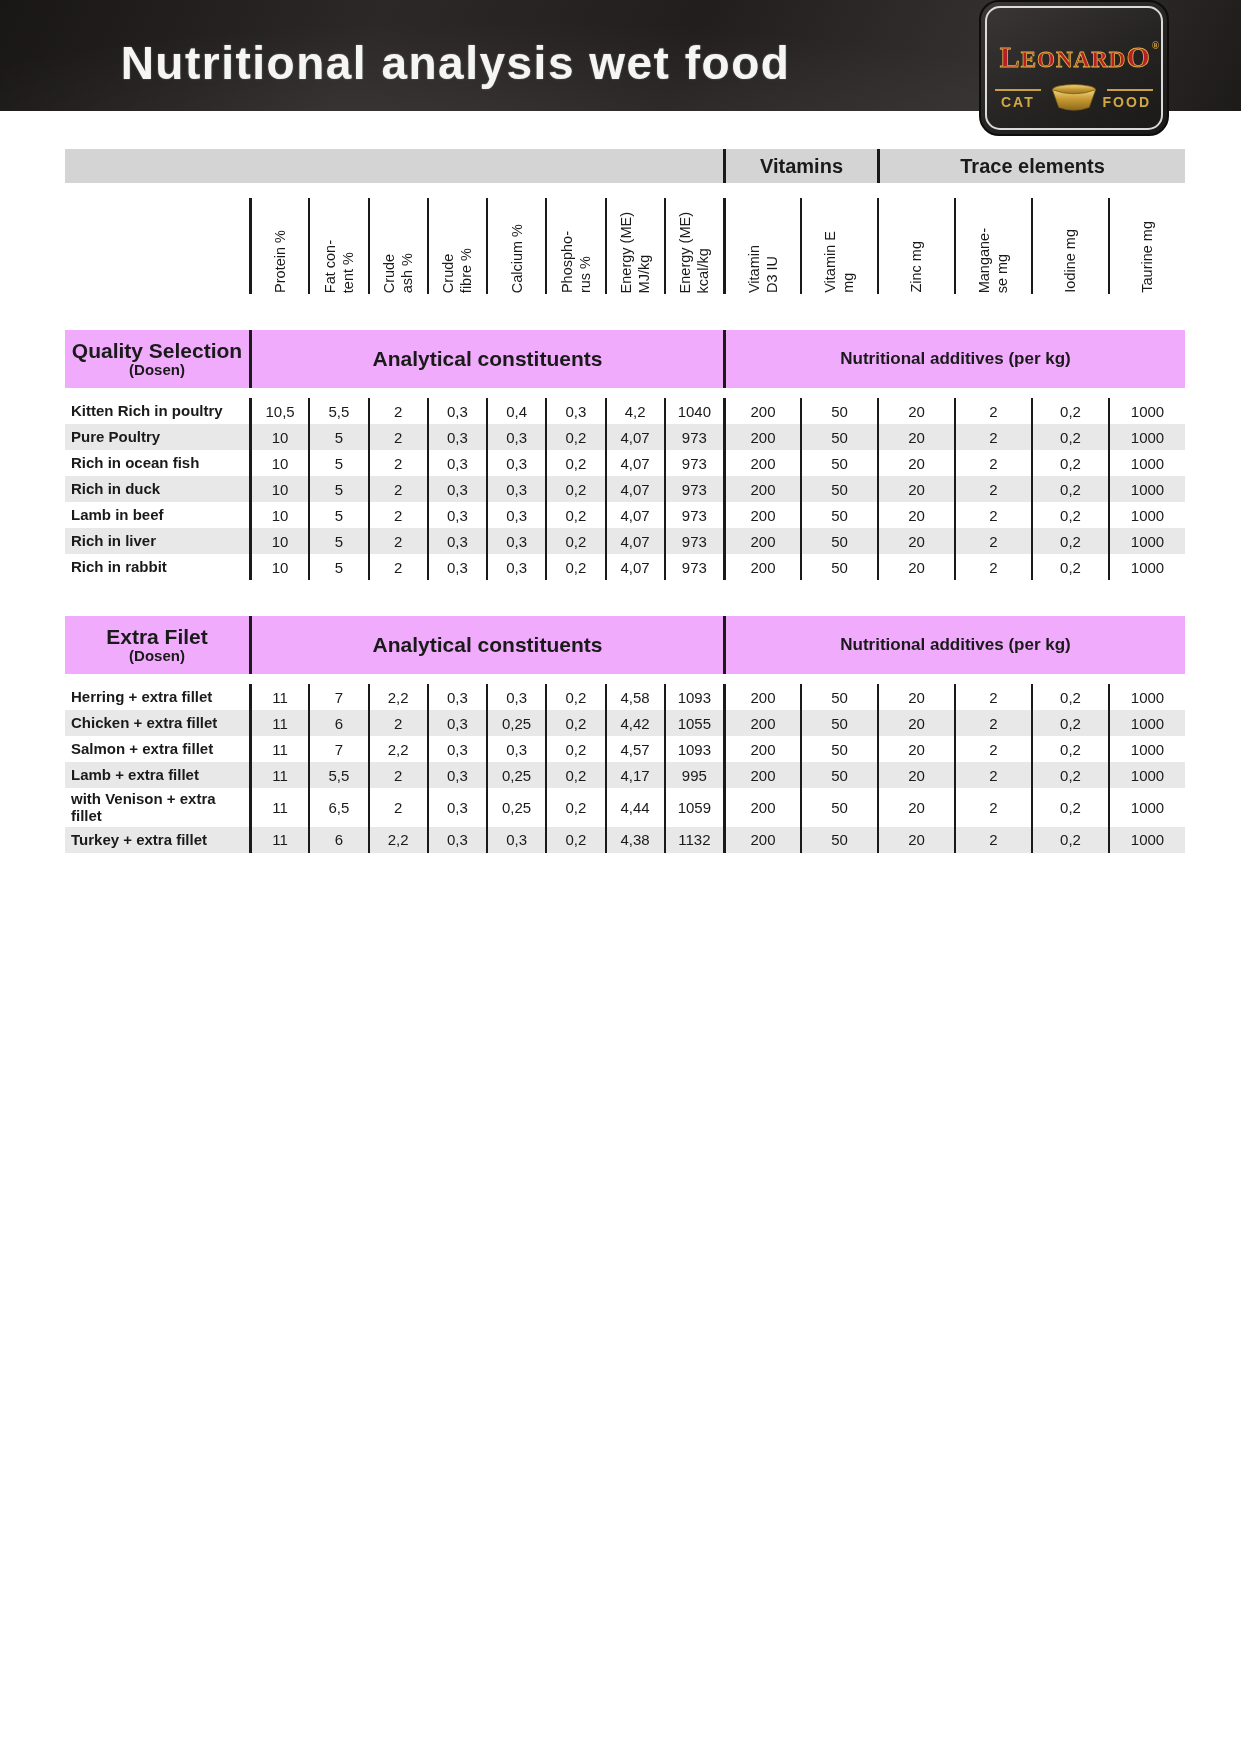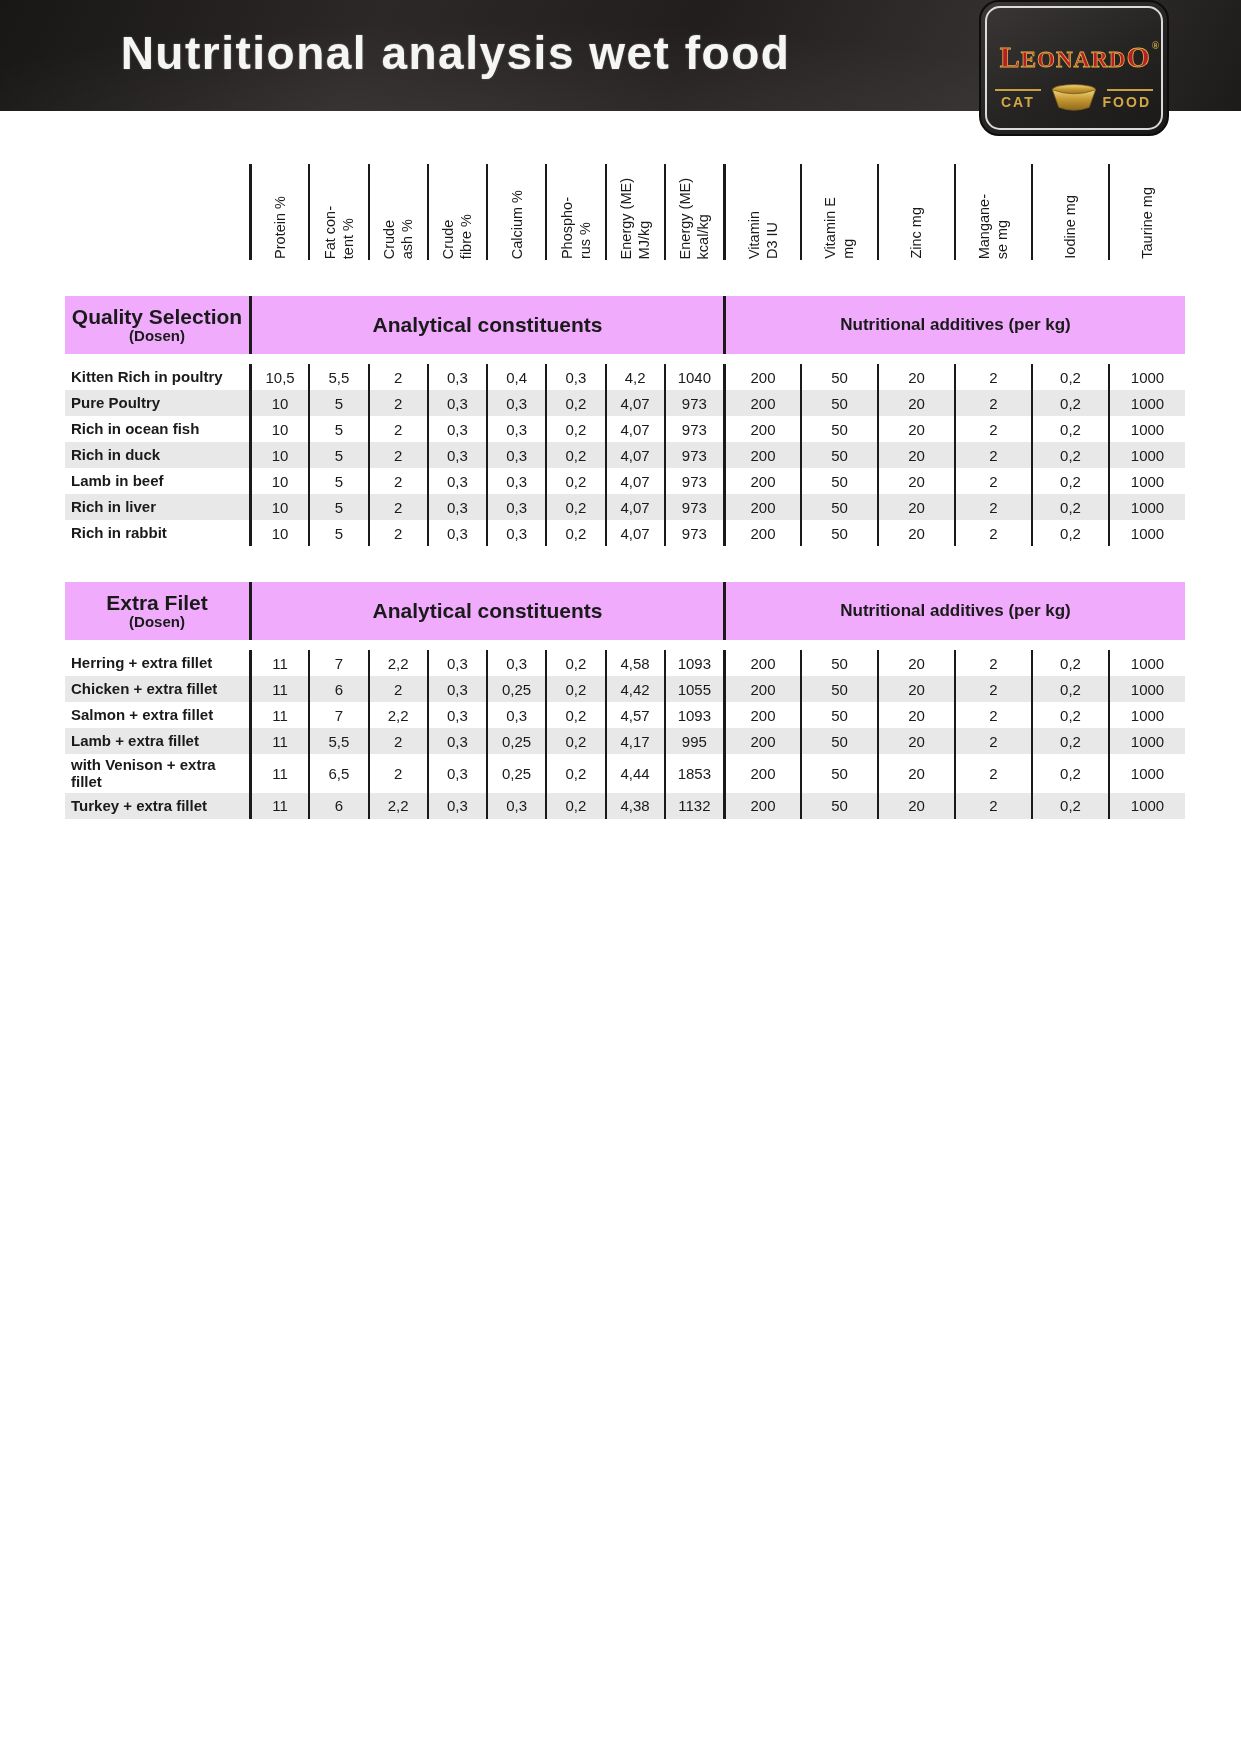--- a/index.html
+++ b/index.html
@@ -4,21 +4,21 @@
 <style>
   html,body{margin:0;padding:0;background:#ffffff;}
   body{width:1241px;height:1754px;position:relative;font-family:"Liberation Sans",sans-serif;color:#1a1a1a;}
 
   
   .band{position:absolute;left:0;top:0;width:1241px;height:111px;
     background:linear-gradient(115deg,#191716 0%,#2b2827 30%,#211e1d 55%,#343130 80%,#1d1b1a 100%);
     overflow:hidden;}
   .band::after{content:"";position:absolute;left:0;top:0;right:0;bottom:0;
     background:radial-gradient(ellipse at 40% 120%,rgba(255,255,255,.08),transparent 60%);}
-  .band h1{position:relative;z-index:2;margin:0;padding:26px 330px 0 0;text-align:center;
+  .band h1{position:relative;z-index:2;margin:10px;padding:26px 330px 0 0;text-align:center;
     font-size:46px;font-weight:bold;letter-spacing:1.5px;color:#f5f5f3;
     text-shadow:0 0 2px rgba(255,255,255,.35);}
 
   
   .badge{position:absolute;left:979px;top:0;width:190px;height:136px;z-index:5;
     background:linear-gradient(150deg,#3a3736 0%,#262423 55%,#1b1918 100%);
     border:2px solid #0e0d0d;border-radius:20px;box-sizing:border-box;}
   .badge::before{content:"";position:absolute;left:4px;right:4px;top:4px;bottom:4px;
     border:2px solid rgba(250,250,250,.85);border-radius:15px;pointer-events:none;}
   .brandline{position:absolute;left:12px;right:0;top:38px;text-align:center;white-space:nowrap;
@@ -90,20 +90,25 @@
         </linearGradient>
       </defs>
       <ellipse cx="30" cy="9" rx="27" ry="6.5" fill="url(#goldg)" stroke="#7a5a16" stroke-width="1"></ellipse>
       <path d="M3 9 Q30 19 57 9 L49 31 Q30 38 11 31 Z" fill="url(#goldg)" stroke="#7a5a16" stroke-width="1"></path>
     </svg>
     <span class="food">FOOD</span>
   </div>
 </div>
 
 <div class="tablewrap">
+  <div class="grid topbar">
+    <div class="spacer"></div>
+    <div class="gcell vit">Vitamins</div>
+    <div class="gcell tra">Trace elements</div>
+  </div>
 
   <div class="grid colheads" id="colheads">
     <div class="lspacer"></div>
   <div class="vcell major">
         <span class="vtext">Protein %</span>
       </div>
       <div class="vcell">
         <span class="vtext">Fat con-
 tent %</span>
       </div>
@@ -359,21 +364,21 @@
       </div>
       <div class="grid datarow">
         <div class="rowlabel">with Venison + extra fillet</div>
         <div class="dcell major">11</div>
         <div class="dcell">6,5</div>
         <div class="dcell">2</div>
         <div class="dcell">0,3</div>
         <div class="dcell">0,25</div>
         <div class="dcell">0,2</div>
         <div class="dcell">4,44</div>
-        <div class="dcell">1853</div>
+        <div class="dcell">1059</div>
         <div class="dcell major">200</div>
         <div class="dcell">50</div>
         <div class="dcell">20</div>
         <div class="dcell">2</div>
         <div class="dcell">0,2</div>
         <div class="dcell">1000</div>
       </div>
       <div class="grid datarow alt">
         <div class="rowlabel">Turkey + extra fillet</div>
         <div class="dcell major">11</div>

